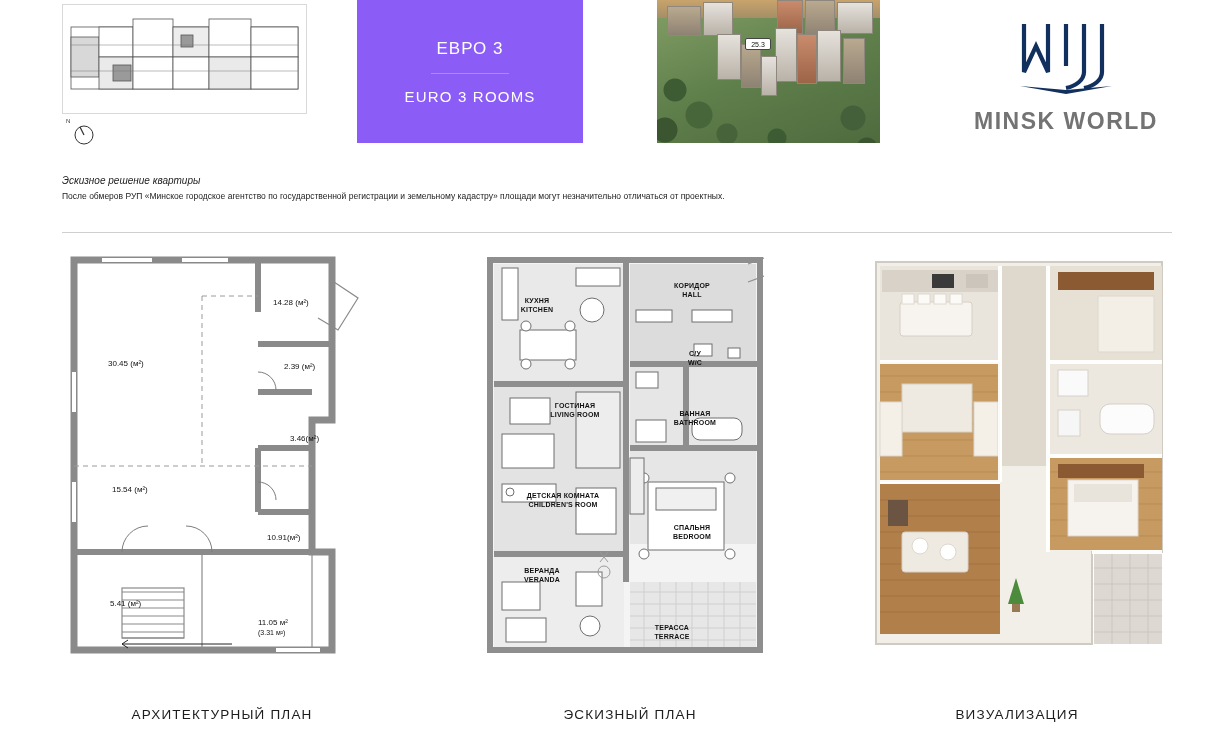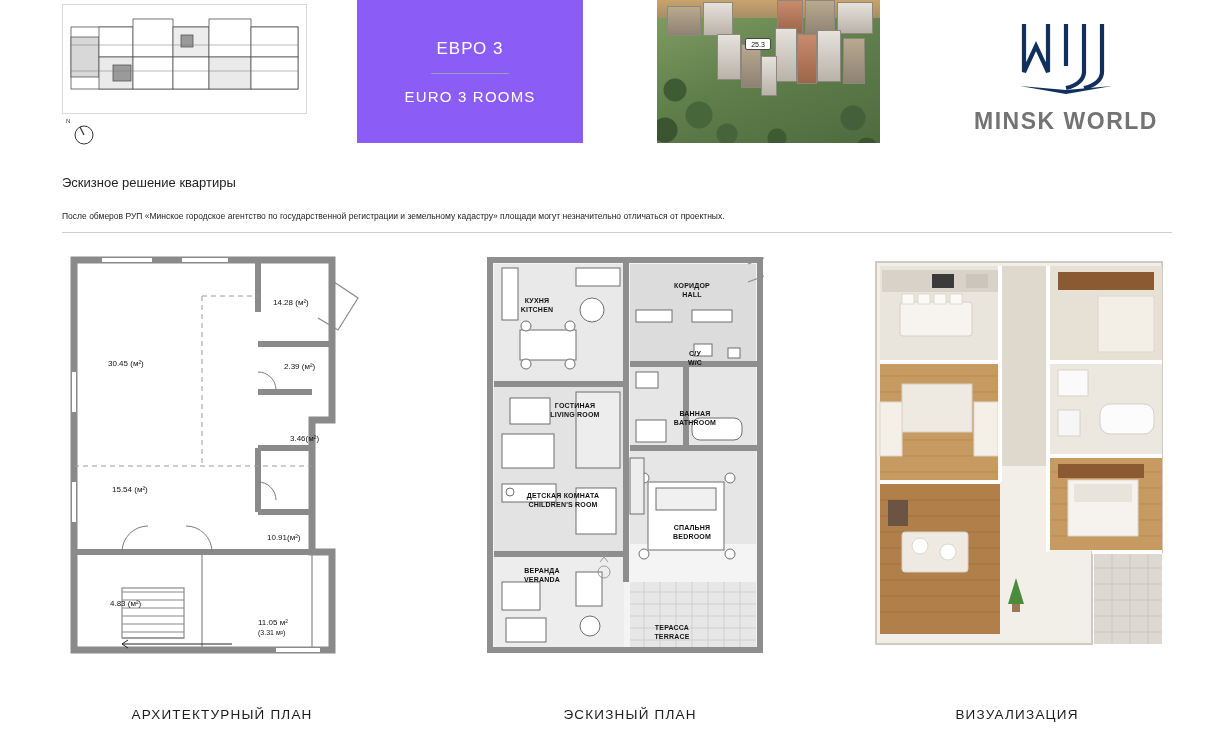--- a/index.html
+++ b/index.html
@@ -61,21 +61,21 @@
     background:#fff; border:1px solid #444; color:#111; font-size:7px;
     display:flex; align-items:center; justify-content:center; border-radius:2px;
   }
 
   .brand { position: absolute; right: 38px; top: 8px; width: 250px; height: 135px;
     display:flex; flex-direction:column; align-items:center; justify-content:center; }
   .brand-name { font-size: 23px; letter-spacing: 1.5px; color: #737373; font-weight: bold; margin-top: 10px; }
 
   
   .note { position: absolute; left: 62px; top: 175px; width: 1110px; }
-  .note .t1 { font-size: 13px; color: #222; margin-bottom: 20px; }
+  .note .t1 { font-size: 10px; color: #222; margin-bottom: 4px; font-style: italic; }
   .note .t2 { font-size: 8.5px; color: #222; line-height: 1.55; }
   .hr { position:absolute; left: 62px; top: 232px; width: 1110px; height:1px; background:#cfcfcf; }
 
   
   .panel { position: absolute; top: 252px; }
   .panel .cap {
     position: absolute; top: 455px; width: 100%; text-align: center;
     font-size: 13.5px; letter-spacing: 1.2px; color: #1d1d1d;
   }
 
@@ -227,21 +227,21 @@
       </g>
     </svg>
 
     <div>
       <span class="lbl" style="left:211px; top:46px;">14.28 (м²)</span>
       <span class="lbl" style="left:46px;  top:107px;">30.45 (м²)</span>
       <span class="lbl" style="left:222px; top:110px;">2.39 (м²)</span>
       <span class="lbl" style="left:228px; top:182px;">3.46(м²)</span>
       <span class="lbl" style="left:50px;  top:233px;">15.54 (м²)</span>
       <span class="lbl" style="left:205px; top:281px;">10.91(м²)</span>
-      <span class="lbl" style="left:48px;  top:347px;">4.83 (м²)</span>
+      <span class="lbl" style="left:48px;  top:347px;">5.41 (м²)</span>
       <span class="lbl" style="left:196px; top:366px;">11.05 м²</span>
       <span class="lbl sm" style="left:196px; top:377px;">(3.31 м²)</span>
     </div>
 
     <div class="cap">АРХИТЕКТУРНЫЙ ПЛАН</div>
   </div>
 
   <div class="panel" id="sketch">
     <svg width="290" height="410" viewBox="0 0 290 410">
 

